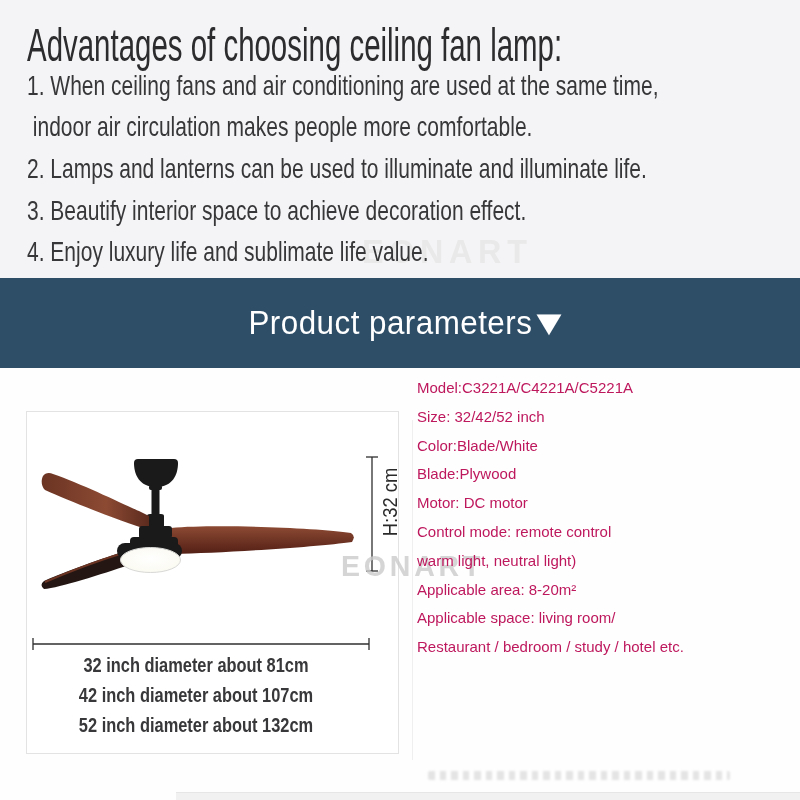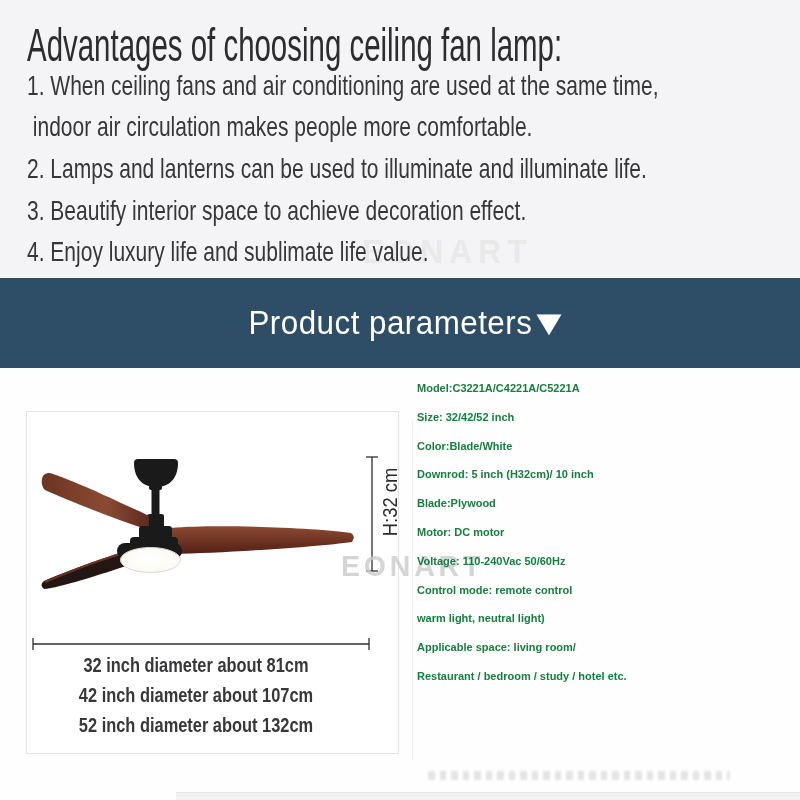--- a/index.html
+++ b/index.html
@@ -51,21 +51,21 @@
   }
   .diam-note{
     position:absolute;left:0;width:340px;text-align:center;font-size:20px;font-weight:700;
     color:#38383a;transform:scaleX(0.82);transform-origin:center;white-space:pre;
   }
   #diam-0{top:654px;} #diam-1{top:684px;} #diam-2{top:714px;}
   .diam-note{left:26px;}
   
   #specs-col{position:absolute;left:417px;top:374px;width:380px;}
   .spec-line{
-    font-size:11px;font-weight:700;color:#15803d;line-height:28.8px;white-space:nowrap;
+    font-size:15px;font-weight:400;color:#be185d;line-height:28.8px;white-space:nowrap;
     letter-spacing:0;
   }
   
   #col-divider{position:absolute;left:412px;top:420px;width:1px;height:340px;background:#efeff0;}
   
   #cutoff-remnant{
     position:absolute;left:428px;top:771px;width:302px;height:9px;opacity:.22;border-radius:2px;
     background:repeating-linear-gradient(90deg,#8a8a8a 0 7px,transparent 7px 12px,#8a8a8a 12px 18px,transparent 18px 23px);
     filter:blur(1px);
   }
@@ -154,26 +154,25 @@
   <div class="diam-note" id="diam-0">32 inch diameter about 81cm</div>
   <div class="diam-note" id="diam-1">42 inch diameter about 107cm</div>
   <div class="diam-note" id="diam-2">52 inch diameter about 132cm</div>
 
   <div id="col-divider"></div>
 
   <div id="specs-col">
     <div class="spec-line">Model:C3221A/C4221A/C5221A</div>
     <div class="spec-line">Size: 32/42/52 inch</div>
     <div class="spec-line">Color:Blade/White</div>
-    <div class="spec-line">Downrod: 5 inch (H32cm)/ 10 inch</div>
     <div class="spec-line">Blade:Plywood</div>
     <div class="spec-line">Motor: DC motor</div>
-    <div class="spec-line">Voltage: 110-240Vac 50/60Hz</div>
     <div class="spec-line">Control mode: remote control</div>
     <div class="spec-line">warm light, neutral light)</div>
+    <div class="spec-line">Applicable area: 8-20m²</div>
     <div class="spec-line">Applicable space: living room/</div>
     <div class="spec-line">Restaurant / bedroom / study / hotel etc.</div>
   </div>
 
   <div id="cutoff-remnant"></div>
   <div id="bottom-strip"></div>
 
 </div>
 
 </body></html>

